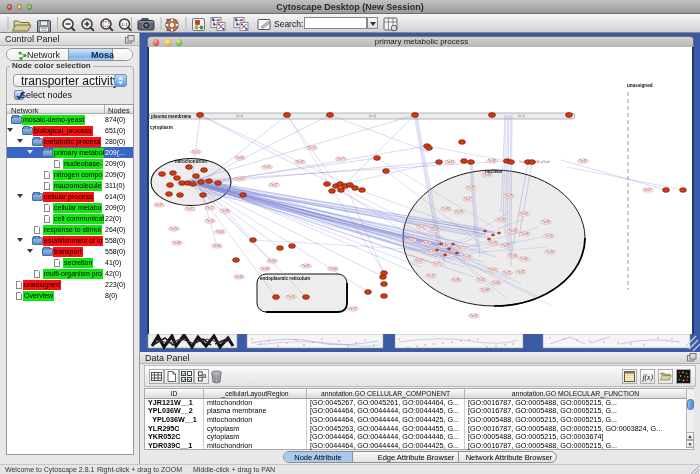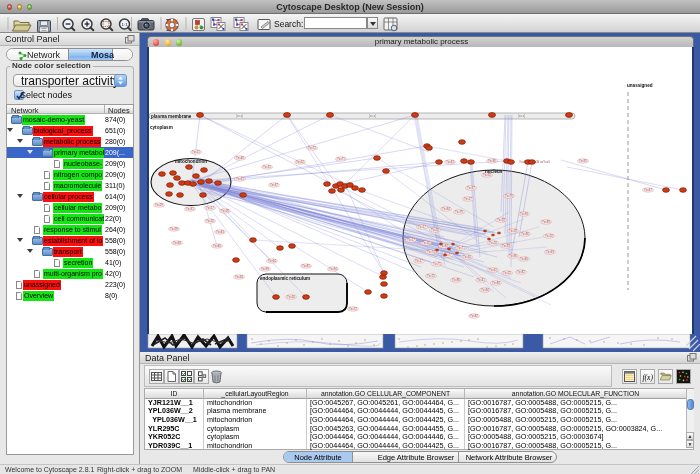--- a/index.html
+++ b/index.html
@@ -31,21 +31,21 @@
 .page{position:absolute;top:1.5px;width:6px;height:8px;background:#fff;border:1px solid #888;}
 .page:after{content:"";position:absolute;right:-1px;top:-1px;width:0;height:0;border-left:2.5px solid transparent;border-top:2.5px solid #e8e8e8;border-right:0;}
 #mdi{left:140px;top:33px;width:560px;height:319px;background:#3a5aa6;overflow:hidden;}
 #iwin{position:absolute;left:7px;top:3px;width:547px;height:298px;}
 #iwtitle{position:absolute;left:0;top:0;width:547px;height:19px;background:linear-gradient(#d2d2d2,#a6a6a6);border:1px solid #707070;border-bottom:1px solid #666;border-radius:4px 4px 0 0;}
 #iwtitle .tl{position:absolute;top:2px;width:6.5px;height:6.5px;border-radius:50%;}
 #iwtext{width:547px;text-align:center;font-size:8px;color:#1a1a1a;line-height:10.5px;}
 #canvas{position:absolute;left:0;top:11px;width:547px;height:287px;background:#fff;border-left:2px solid #1f3a72;border-right:2px solid #1f3a72;}
 #dpanel{left:140px;top:352px;width:560px;height:112px;background:#e8e8e8;}
 #dphead{left:0;top:0;width:560px;height:12px;background:linear-gradient(#efefef,#d4d4d4);border-bottom:1px solid #b5b5b5;font-size:9px;color:#222;padding-left:5px;line-height:12px;}
-#dtool{left:4px;top:13px;width:468px;height:22px;background:linear-gradient(#fafafa,#e3e3e3);border:1px solid #bbb;padding-left:12px;}
+#dtool{left:4px;top:13px;width:552px;height:22px;background:linear-gradient(#fafafa,#e3e3e3);border:1px solid #bbb;padding-left:12px;}
 .dticon{position:absolute;top:3px;width:15px;height:15px;border:1px solid #aaa;background:linear-gradient(#fcfcfc,#e8e8e8);}
 #dtable{left:4px;top:35.5px;width:550px;height:62px;background:#fff;border:1px solid #aaa;font-size:7px;}
 .dhead{position:absolute;top:0;height:10px;background:linear-gradient(#fbfbfb,#dadada);border-right:1px solid #b5b5b5;border-bottom:1px solid #9f9f9f;text-align:center;font-size:6.8px;color:#111;line-height:10px;overflow:hidden;}
 .drow{position:absolute;height:8.7px;font-size:7.2px;line-height:8.7px;white-space:nowrap;overflow:hidden;color:#000;}
 .dcol{position:absolute;top:0;height:8.7px;overflow:hidden;padding-left:3px;}
 #dtabs{left:0;top:99px;width:560px;height:13px;font-size:7.5px;}
 #status{left:0;top:464px;width:700px;height:10px;background:#e6e6e6;border-top:1px solid #c5c5c5;font-size:7px;color:#333;}
 svg{position:absolute;}
 </style></head>
 <body>

